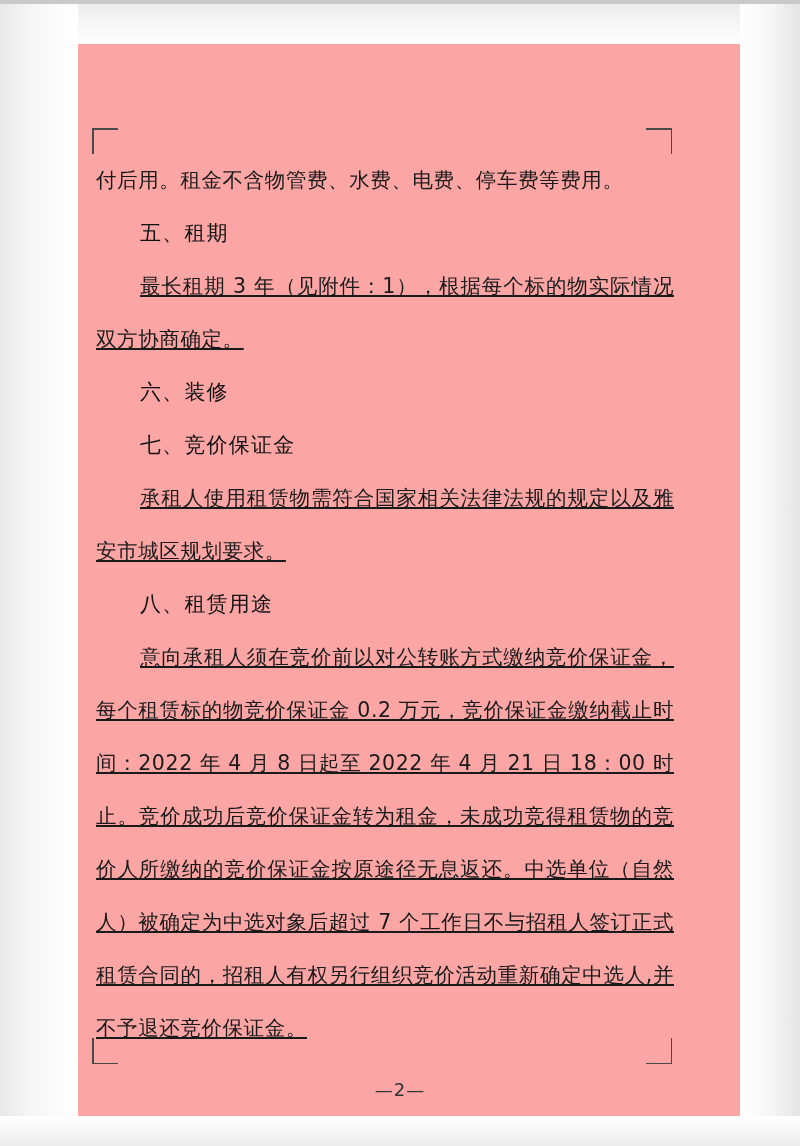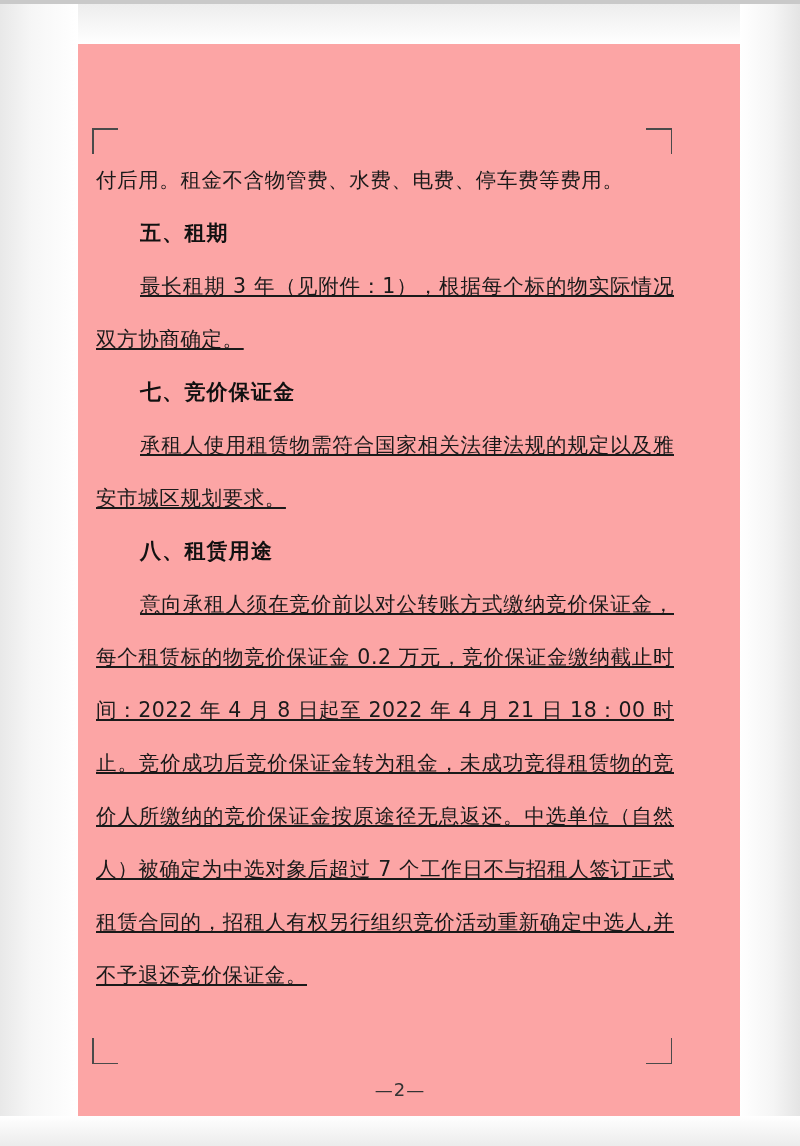--- a/index.html
+++ b/index.html
@@ -85,21 +85,21 @@
     margin: 0;
     white-space: pre-wrap;
   }
   .para.indent {
     text-indent: 44px;
     text-decoration: underline;
   }
   .heading {
     font-family: "DejaVu Sans", "Liberation Sans", sans-serif;
     font-size: 21px;
-    font-weight: bold;
+    font-weight: normal;
     line-height: 53px;
     color: #111111;
     letter-spacing: 1.2px;
     margin: 0;
     text-indent: 44px;
   }
 
   #footer {
     position: absolute;
     left: 0;
@@ -126,20 +126,21 @@
 
   <div class="crop tl"></div>
   <div class="crop tr"></div>
   <div class="crop bl"></div>
   <div class="crop br"></div>
 
   <div id="content">
     <p class="para">付后用。租金不含物管费、水费、电费、停车费等费用。</p>
     <p class="heading">五、租期</p>
     <p class="para indent">最长租期 3 年（见附件：1），根据每个标的物实际情况双方协商确定。</p>
+    <p class="heading">六、装修</p>
     <p class="heading">七、竞价保证金</p>
     <p class="para indent">承租人使用租赁物需符合国家相关法律法规的规定以及雅安市城区规划要求。</p>
     <p class="heading">八、租赁用途</p>
     <p class="para indent">意向承租人须在竞价前以对公转账方式缴纳竞价保证金，每个租赁标的物竞价保证金 0.2 万元，竞价保证金缴纳截止时间：2022 年 4 月 8 日起至 2022 年 4 月 21 日 18：00 时止。竞价成功后竞价保证金转为租金，未成功竞得租赁物的竞价人所缴纳的竞价保证金按原途径无息返还。中选单位（自然人）被确定为中选对象后超过 7 个工作日不与招租人签订正式租赁合同的，招租人有权另行组织竞价活动重新确定中选人,并不予退还竞价保证金。</p>
 
   </div>
 
   <div id="footer">
     <span class="page-number">—2—</span>
   </div>

